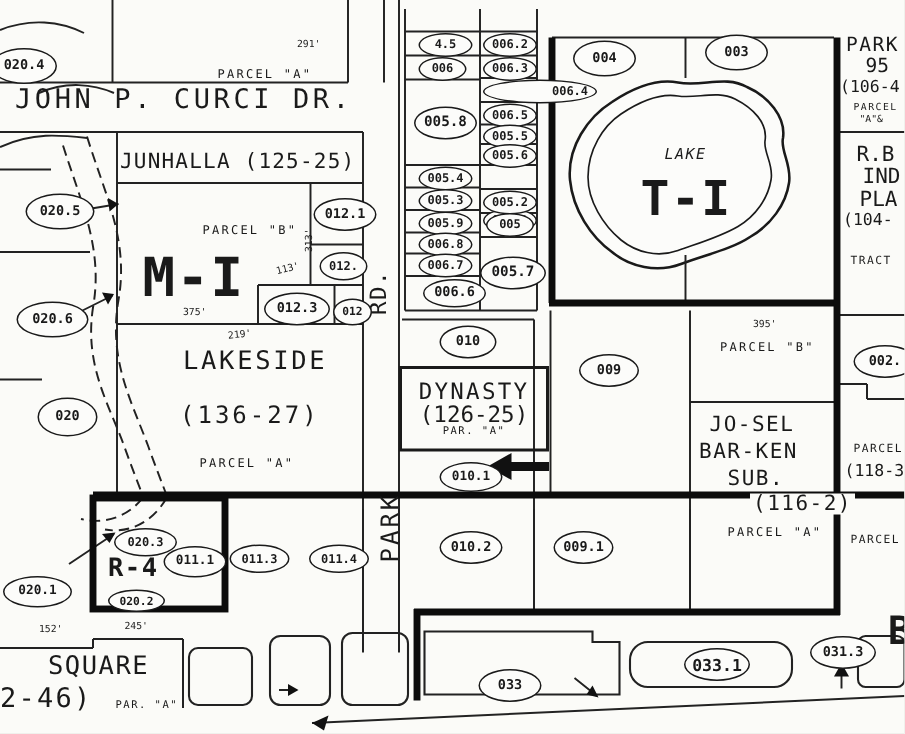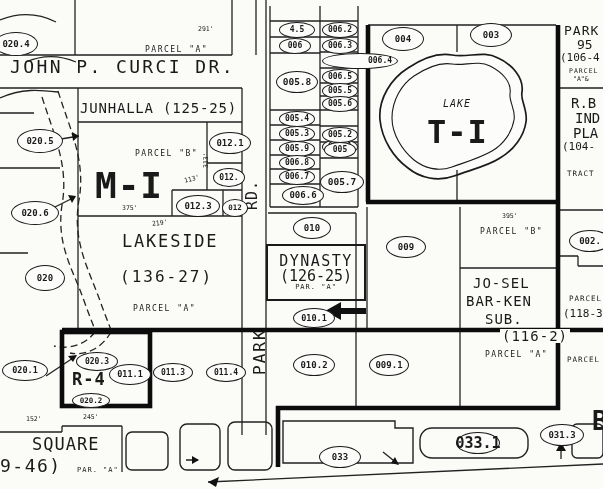--- a/index.html
+++ b/index.html
@@ -111,21 +111,21 @@
   <div class="lbl" style="position:static;font-size:15px;">(126-25)</div>
   <div class="lbl" style="position:static;font-size:7px;letter-spacing:1px;">PAR. "A"</div>
 </div>
 
 <div class="lbl" style="left:473px;top:276px;font-size:14px;letter-spacing:1px;">JO-SEL</div>
 <div class="lbl" style="left:466px;top:294px;font-size:14px;letter-spacing:1px;">BAR-KEN</div>
 <div class="lbl" style="left:485px;top:312px;font-size:14px;letter-spacing:1px;">SUB.</div>
 <div class="lbl wbg" style="left:476px;top:329px;font-size:14px;letter-spacing:1px;margin-left:24px;">(116-2)</div>
 
 <div class="lbl" style="left:32px;top:436px;font-size:17px;letter-spacing:1px;">SQUARE</div>
-<div class="lbl" style="left:0px;top:457px;font-size:18px;letter-spacing:1.5px;">9-46)</div>
+<div class="lbl" style="left:0px;top:457px;font-size:18px;letter-spacing:1.5px;">2-46)</div>
 <div class="lbl" style="left:77px;top:467px;font-size:7px;letter-spacing:1px;">PAR. "A"</div>
 
 <div class="lbl" style="left:564px;top:24px;font-size:13px;letter-spacing:1px;">PARK</div>
 <div class="lbl" style="left:577px;top:38px;font-size:13px;">95</div>
 <div class="lbl" style="left:560px;top:52px;font-size:11px;">(106-4</div>
 <div class="lbl" style="left:569px;top:68px;font-size:6.5px;letter-spacing:1px;">PARCEL</div>
 <div class="lbl" style="left:573px;top:76px;font-size:6.5px;">"A"&amp;</div>
 <div class="lbl" style="left:571px;top:96px;font-size:14px;">R.B</div>
 <div class="lbl" style="left:575px;top:111px;font-size:14px;">IND</div>
 <div class="lbl" style="left:573px;top:126px;font-size:14px;">PLA</div>
@@ -138,39 +138,39 @@
 <div class="lbl" style="left:152px;top:220px;font-size:6.5px;transform:rotate(-6deg);">219'</div>
 <div class="vtext" style="left:203px;top:168px;font-size:6.5px;">313'</div>
 <div class="lbl" style="left:502px;top:213px;font-size:6.5px;">395'</div>
 <div class="lbl" style="left:26px;top:416px;font-size:6.5px;">152'</div>
 <div class="lbl" style="left:83px;top:414px;font-size:6.5px;">245'</div>
 
 <div class="oval" style="left:-6px;top:32px;width:42px;height:22px;font-size:9px;">020.4</div>
 <div class="oval" style="left:17px;top:129px;width:44px;height:22px;font-size:9px;">020.5</div>
 <div class="oval" style="left:11px;top:201px;width:46px;height:22px;font-size:9px;">020.6</div>
 <div class="oval" style="left:25px;top:265px;width:38px;height:24px;font-size:9px;">020</div>
-<div class="oval" style="left:2px;top:360px;width:44px;height:19px;font-size:8.5px;">020.1</div>
+<div class="oval" style="left:2px;top:384px;width:44px;height:19px;font-size:8.5px;">020.1</div>
 <div class="oval" style="left:76px;top:352px;width:40px;height:17px;font-size:8px;">020.3</div>
 <div class="oval" style="left:109px;top:364px;width:40px;height:19px;font-size:8.5px;">011.1</div>
 <div class="oval" style="left:72px;top:393px;width:36px;height:13px;font-size:7.5px;">020.2</div>
 <div class="oval" style="left:153px;top:363px;width:38px;height:17px;font-size:8px;">011.3</div>
 <div class="oval" style="left:206px;top:363px;width:38px;height:17px;font-size:8px;">011.4</div>
 
 <div class="oval" style="left:209px;top:132px;width:40px;height:20px;font-size:9px;">012.1</div>
 <div class="oval" style="left:213px;top:168px;width:30px;height:17px;font-size:8px;">012.</div>
 <div class="oval" style="left:176px;top:195px;width:42px;height:20px;font-size:9px;">012.3</div>
 <div class="oval" style="left:222px;top:199px;width:24px;height:16px;font-size:7.5px;">012</div>
 
 <div class="oval" style="left:293px;top:217px;width:36px;height:20px;font-size:9px;">010</div>
 <div class="oval" style="left:386px;top:236px;width:38px;height:20px;font-size:9px;">009</div>
 <div class="oval" style="left:293px;top:308px;width:40px;height:18px;font-size:8.5px;">010.1</div>
 <div class="oval" style="left:293px;top:354px;width:40px;height:20px;font-size:9px;">010.2</div>
 <div class="oval" style="left:369px;top:354px;width:38px;height:20px;font-size:9px;">009.1</div>
 <div class="oval" style="left:319px;top:446px;width:40px;height:20px;font-size:9px;">033</div>
-<div class="oval" style="left:456px;top:432px;width:42px;height:20px;font-size:15px;">033.1</div>
+<div class="oval" style="left:456px;top:432px;width:42px;height:20px;font-size:11px;">033.1</div>
 <div class="oval" style="left:540px;top:424px;width:42px;height:20px;font-size:9px;">031.3</div>
 <div class="oval" style="left:569px;top:230px;width:40px;height:20px;font-size:9px;">002.</div>
 <div class="oval" style="left:382px;top:27px;width:40px;height:22px;font-size:9px;">004</div>
 <div class="oval" style="left:470px;top:23px;width:40px;height:22px;font-size:9px;">003</div>
 
 <div class="oval" style="left:279px;top:22px;width:34px;height:14px;font-size:8px;">4.5</div>
 <div class="oval" style="left:279px;top:38px;width:30px;height:14px;font-size:8px;">006</div>
 <div class="oval" style="left:276px;top:71px;width:40px;height:20px;font-size:9.5px;">005.8</div>
 <div class="oval" style="left:279px;top:111px;width:34px;height:14px;font-size:8px;">005.4</div>
 <div class="oval" style="left:279px;top:126px;width:34px;height:14px;font-size:8px;">005.3</div>

